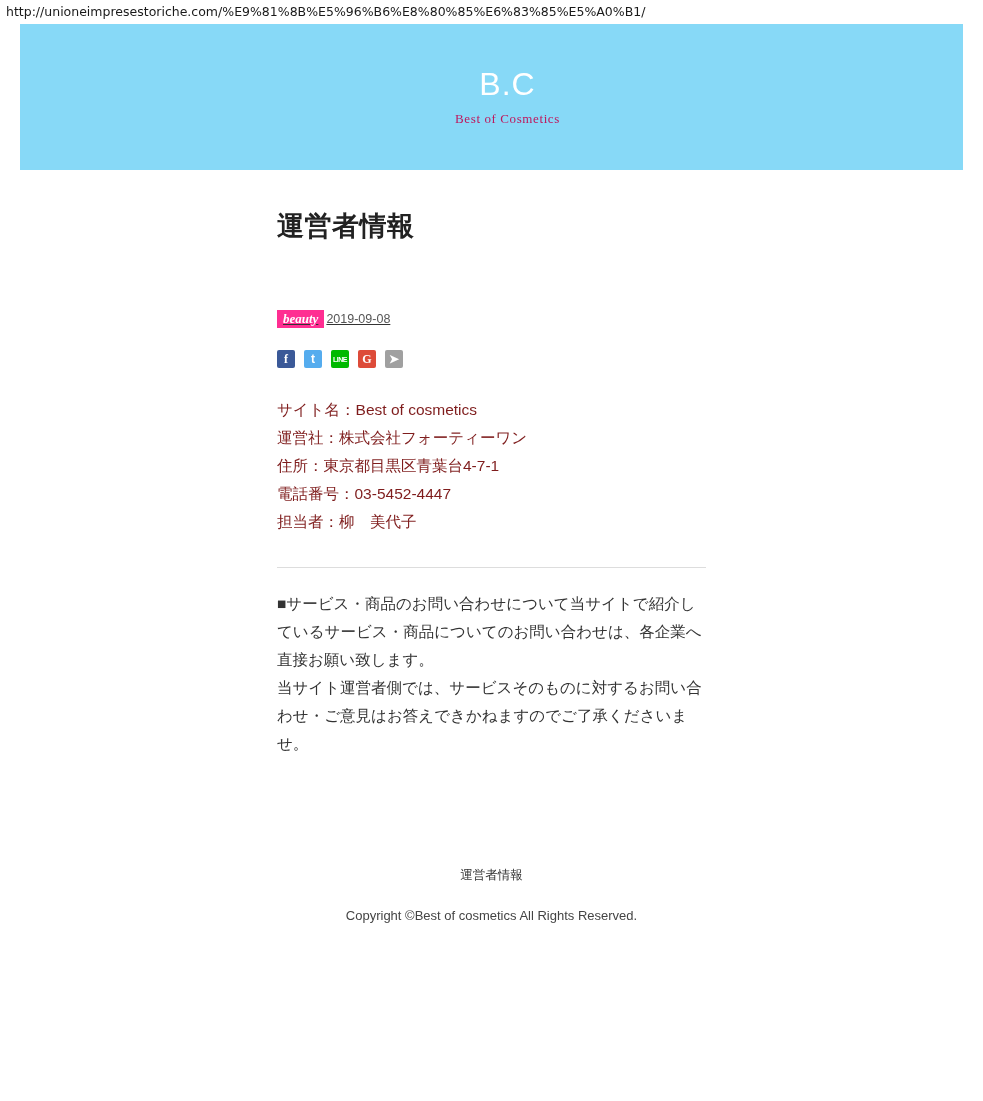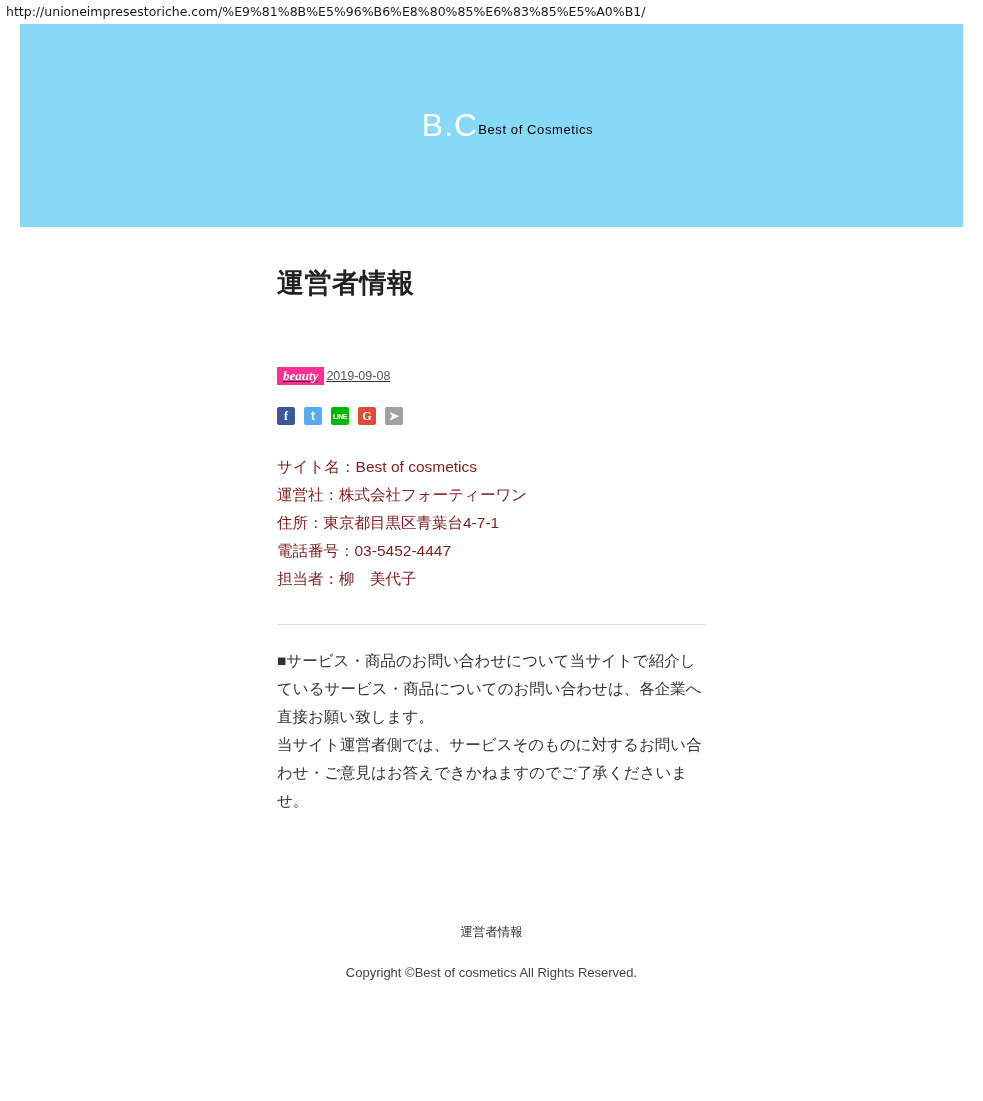--- a/index.html
+++ b/index.html
@@ -21,41 +21,42 @@
     color: #1a1a1a;
     font-family: "DejaVu Sans", sans-serif;
     white-space: nowrap;
     overflow: hidden;
   }
   .page {
     width: 943px;
     margin: 0 20px;
   }
   .site-header {
-    height: 203px;
+    height: 146px;
     background: #87d9f7;
     display: flex;
-    flex-direction: row;
+    flex-direction: column;
     align-items: center;
     justify-content: center;
     padding-left: 32px;
   }
   .logo-main {
     font-size: 32px;
     color: #ffffff;
     letter-spacing: 1px;
     line-height: 1.1;
     font-weight: normal;
     margin: 0;
   }
   .logo-sub {
     font-size: 13px;
-    color: #000000;
+    color: #be185d;
     letter-spacing: 0.6px;
     margin-top: 8px;
+    font-family: Liberation Serif, serif;
   }
   .content {
     width: 429px;
     margin: 0 auto;
     padding-top: 20px;
   }
   h1.page-title {
     font-size: 27px;
     font-weight: bold;
     color: #222222;

